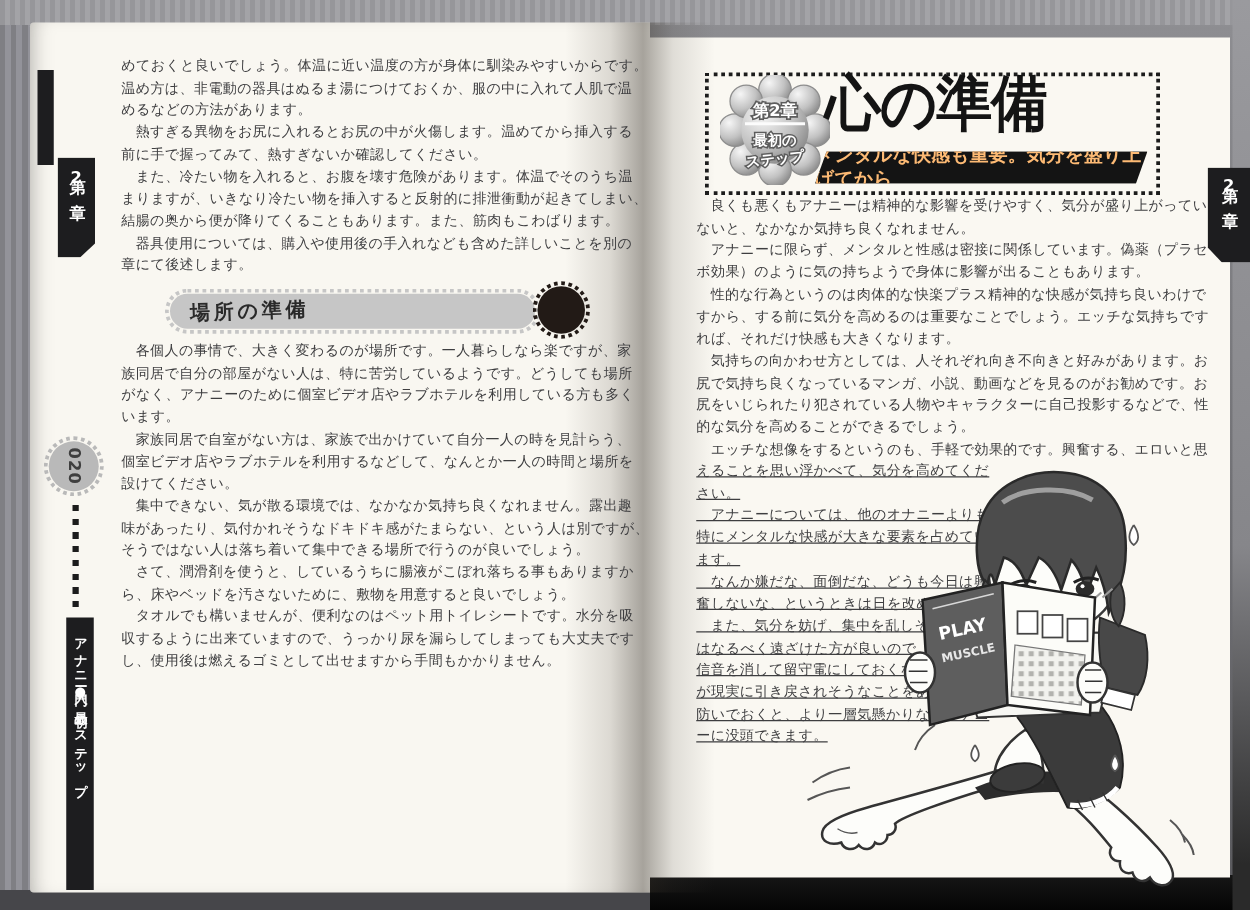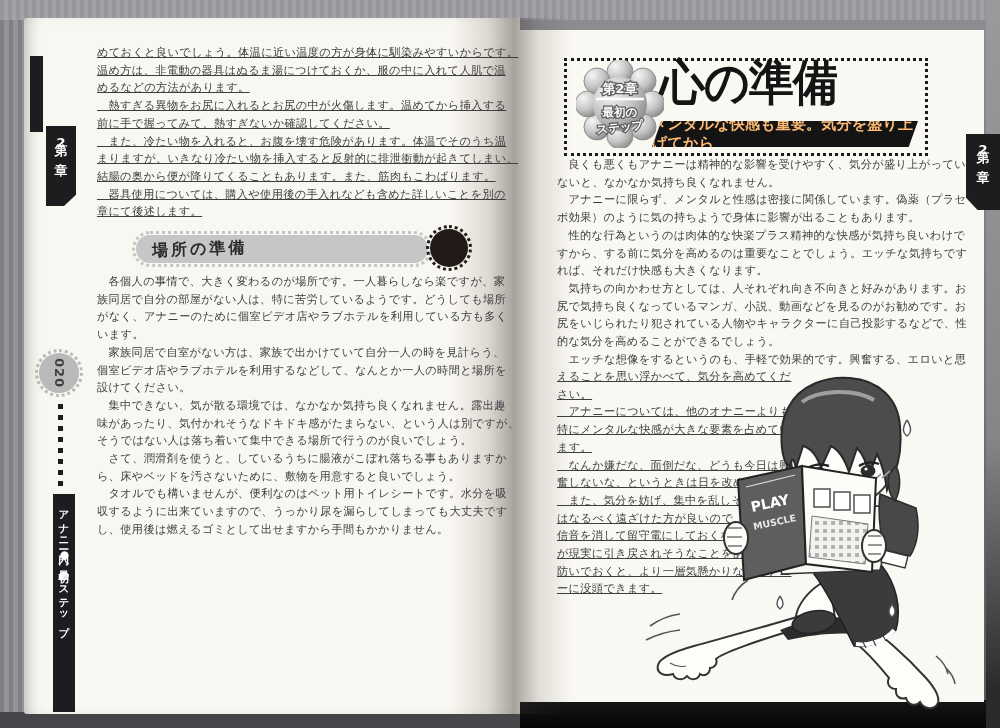--- a/index.html
+++ b/index.html
@@ -46,21 +46,21 @@
   .page-number-badge span{writing-mode:vertical-rl;font-size:13px;font-weight:bold;color:#3f3f3f;letter-spacing:1px;}
   .dotted-leader{position:absolute;left:58px;top:404px;width:5px;height:88px;
     background:repeating-linear-gradient(180deg,#1c1c1c 0 5px,transparent 5px 11px);}
   .spine-title-bar{position:absolute;left:53px;top:494px;width:22px;height:218px;background:#1d1d1f;
     display:flex;justify-content:center;padding-top:9px;box-sizing:border-box;}
   .spine-title-bar span{writing-mode:vertical-rl;text-orientation:upright;color:#fff;
     font-size:10.5px;font-weight:bold;letter-spacing:1.5px;line-height:1;}
   
   .jp-block{position:absolute;white-space:pre;color:#3e3e40;
     font-size:11.2px;line-height:17.7px;letter-spacing:.35px;}
-  .block-left-top{left:97px;top:44px;text-decoration:underline;}
+  .block-left-top{left:97px;top:44px;}
   .block-left-bottom{left:97px;top:273px;font-family:Liberation Serif, serif;}
   .block-right-wide{left:557px;top:156px;}
   .block-right-narrow{left:557px;top:368px;text-decoration:underline;}
   
   .section-band{position:absolute;left:136px;top:235px;width:292px;height:28px;background:#c6c6c6;
     border-radius:14px;outline:3px dotted #c6c6c6;outline-offset:1px;
     display:flex;align-items:center;}
   .section-band span{font-size:16px;font-weight:bold;color:#2a2a2a;margin-left:16px;
     transform:rotate(-2deg);letter-spacing:3px;}
   .section-dot{position:absolute;left:430px;top:229px;width:38px;height:38px;border-radius:50%;

